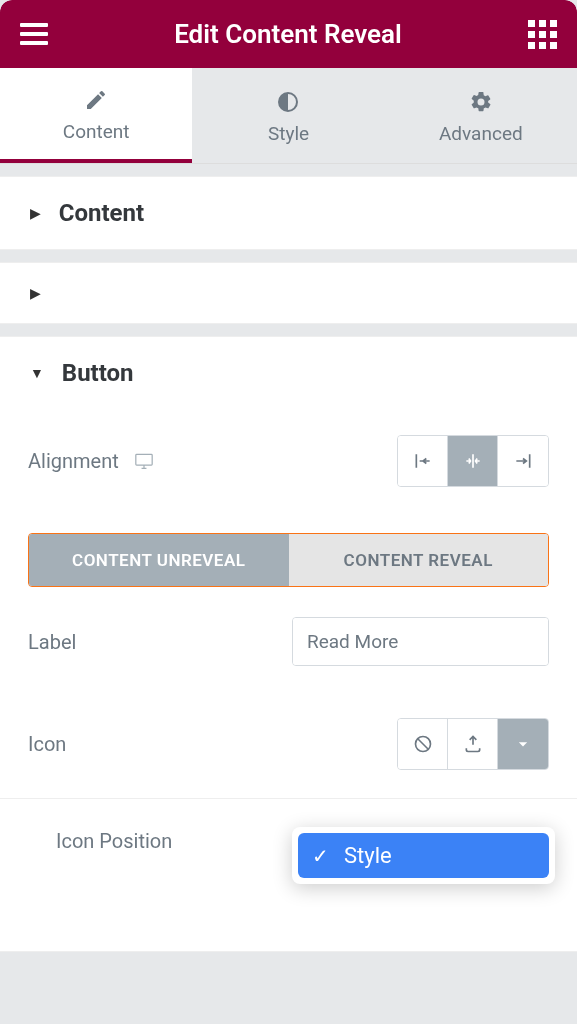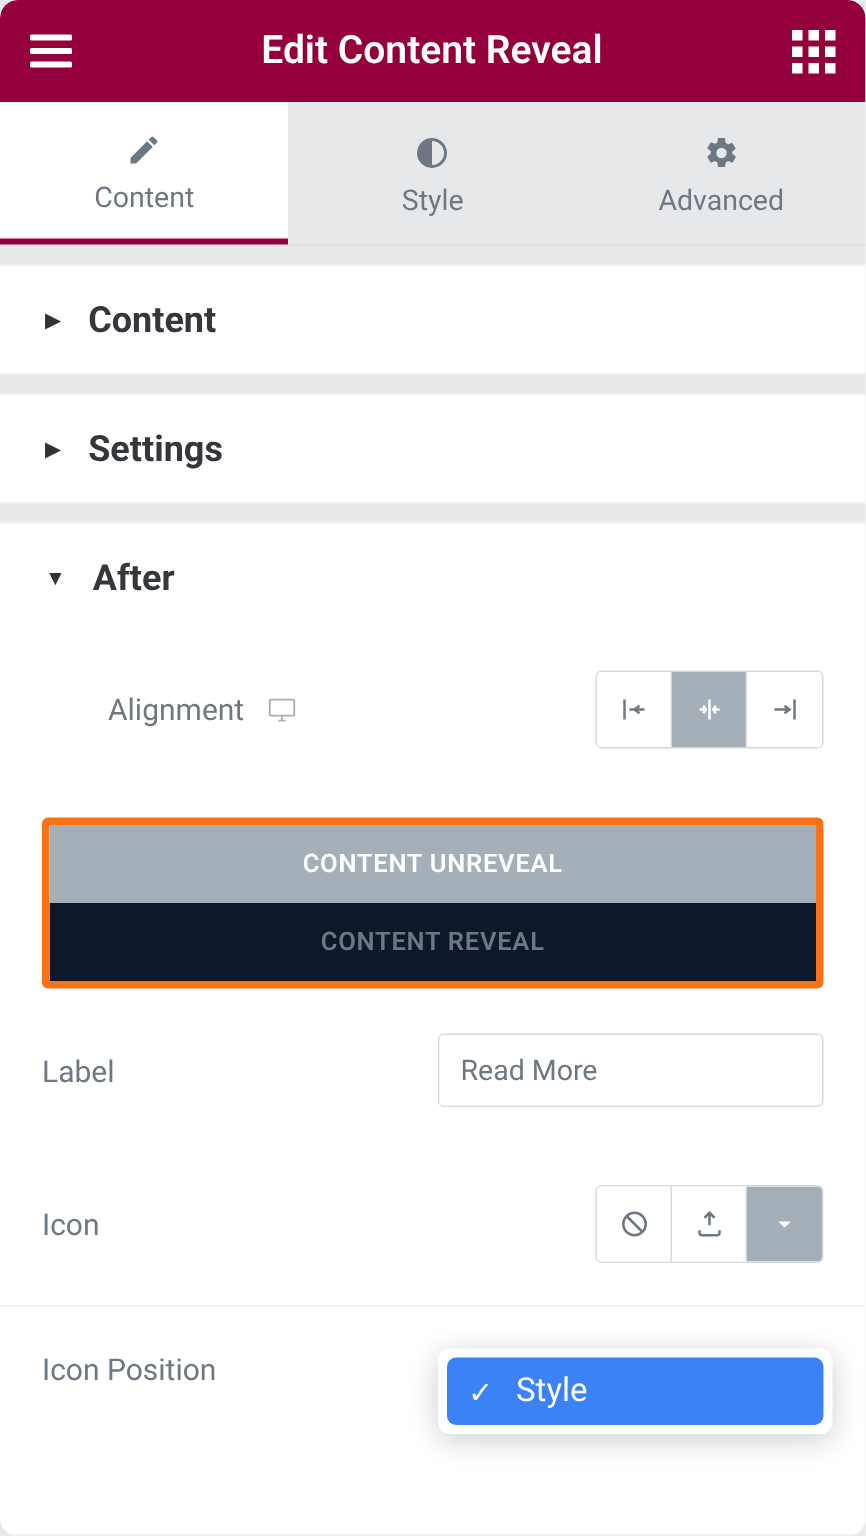--- a/index.html
+++ b/index.html
@@ -151,36 +151,35 @@
     .align-btn svg {
       width: 20px;
       height: 20px;
       fill: #6d7882;
     }
     .align-btn.active svg {
       fill: #fff;
     }
     .toggle-tabs {
       display: flex;
-      border: 5px solid #f97316;
+      border: 1px solid #f97316;
       border-radius: 4px;
       overflow: hidden;
       margin: 20px 0 4px;
-      flex-direction: column;
     }
     .toggle-tab {
       flex: 1;
       padding: 16px 0;
       text-align: center;
       font-size: 17px;
       font-weight: 600;
       letter-spacing: 0.5px;
       cursor: pointer;
       color: #6d7882;
-      background: #0f172a;
+      background: #e5e5e5;
     }
     .toggle-tab.active {
       background: #a4afb7;
       color: #fff;
     }
     .input-group {
       display: flex;
       border: 1px solid #d5dadf;
       border-radius: 4px;
       overflow: hidden;
@@ -315,32 +314,31 @@
 <div class="section">
   <div class="section-header">
     <span class="arrow">▶</span>
     <span class="title">Content</span>
   </div>
 </div>
 
 <div class="section">
   <div class="section-header">
     <span class="arrow">▶</span>
-    <span class="title">Settings</span>
   </div>
 </div>
 
 <div class="section">
   <div class="section-header">
     <span class="arrow">▼</span>
-    <span class="title">After</span>
+    <span class="title">Button</span>
   </div>
   <div class="section-body">
 
-    <div class="control-row" style="border-bottom:none;margin-left:44px;">
+    <div class="control-row" style="border-bottom:none;">
       <div class="control-label">
         <span>Alignment</span>
         <svg viewBox="0 0 24 22">
             <rect x="2" y="3" width="20" height="13" rx="1"></rect>
             <line x1="9" y1="20" x2="15" y2="20"></line>
             <line x1="12" y1="16" x2="12" y2="20"></line>
           </svg>
       </div>
       <div class="align-group">
         <div class="align-btn">
@@ -395,21 +393,21 @@
         <div class="icon-btn">
           <svg viewBox="0 0 24 24" style="stroke:none;">
               <path d="M7 10l5 5 5-5z"></path>
             </svg>
         </div>
       </div>
     </div>
 
     <hr class="divider">
 
-    <div class="control-row icon-position-row" style="border-bottom:none;">
+    <div class="control-row icon-position-row" style="border-bottom:none;margin-left:28px;">
       <div class="control-label">
         <span>Icon Position</span>
       </div>
       <div class="dropdown-wrap">
         <div class="dropdown-popup">
           <div class="dropdown-item selected">
             <span class="check">✓</span>
             <span>Style</span>
           </div>
         </div>

